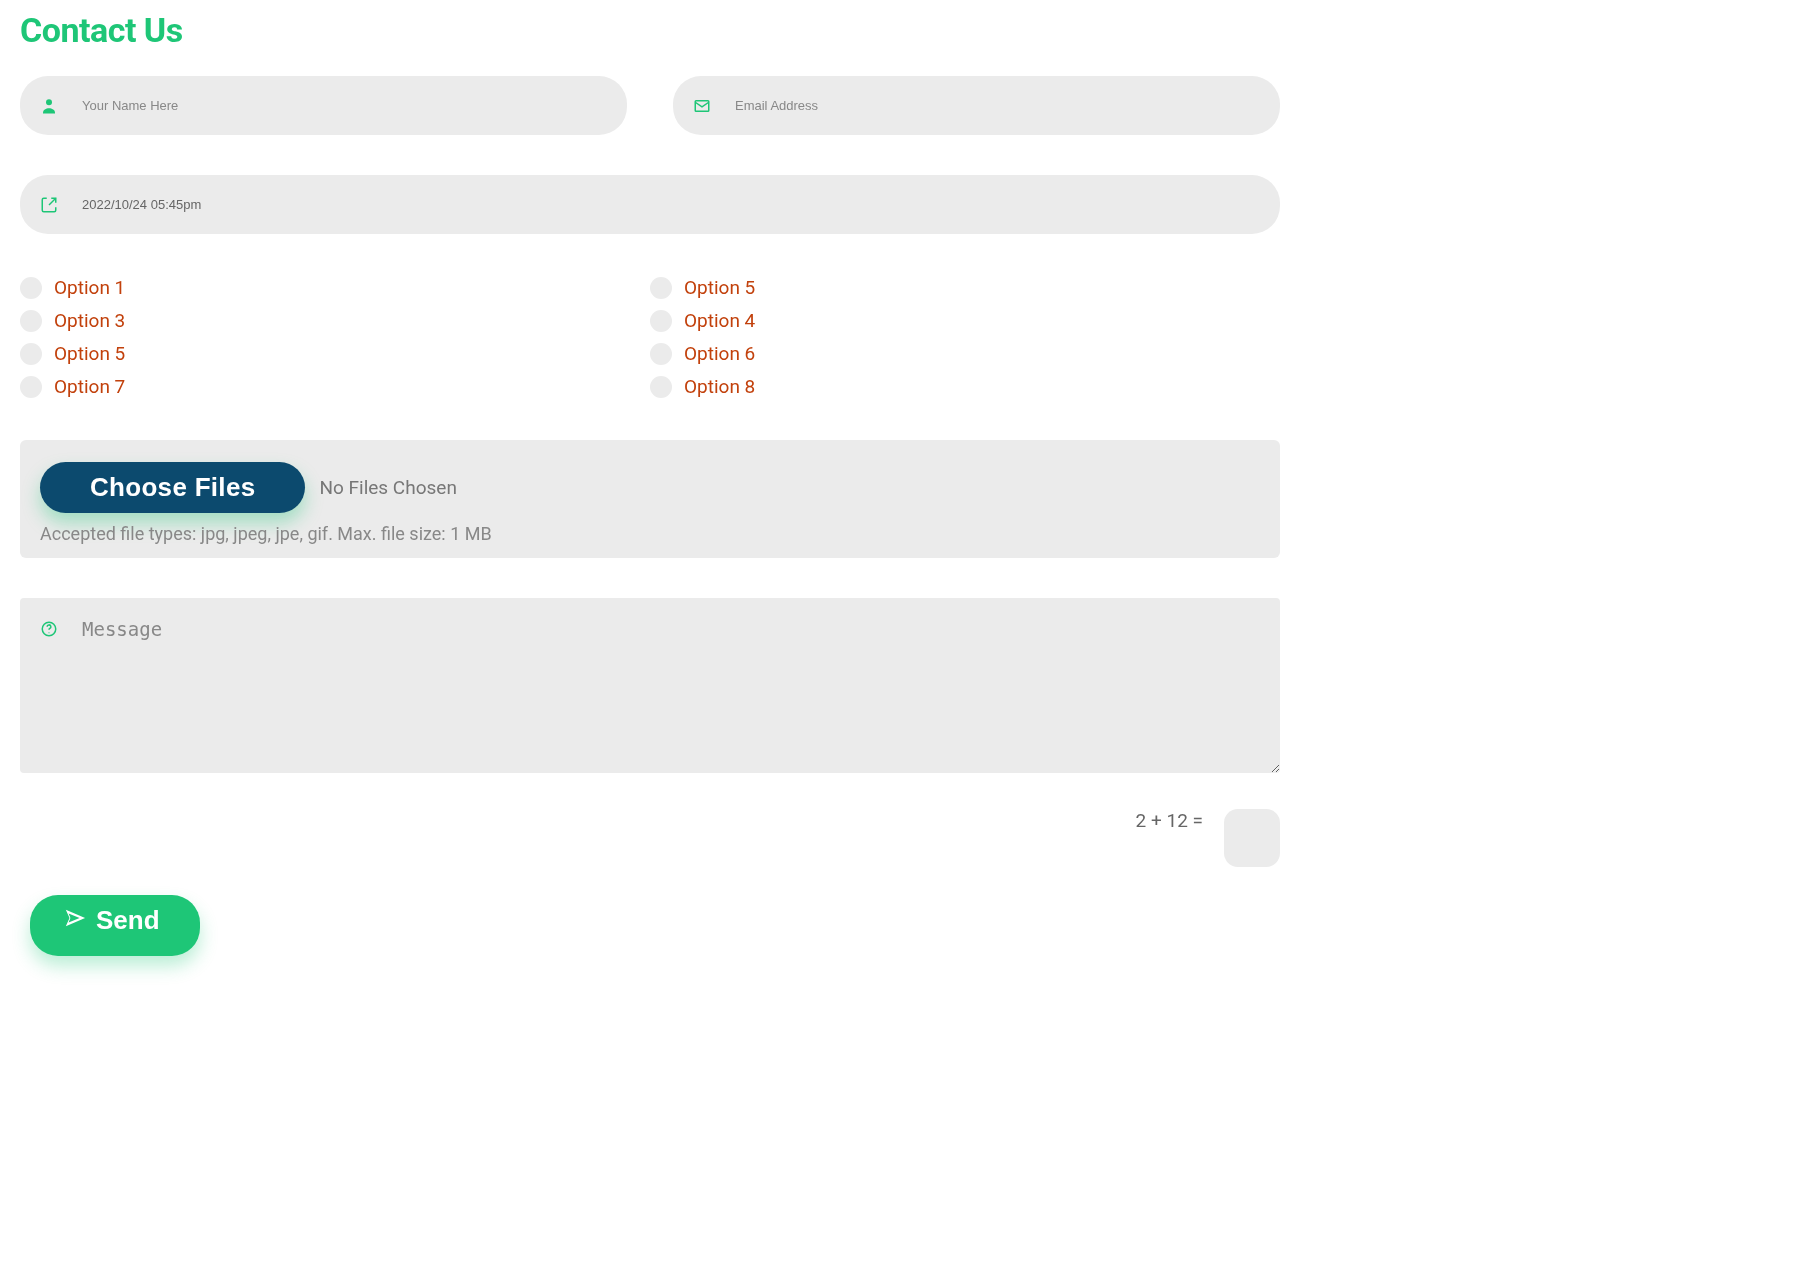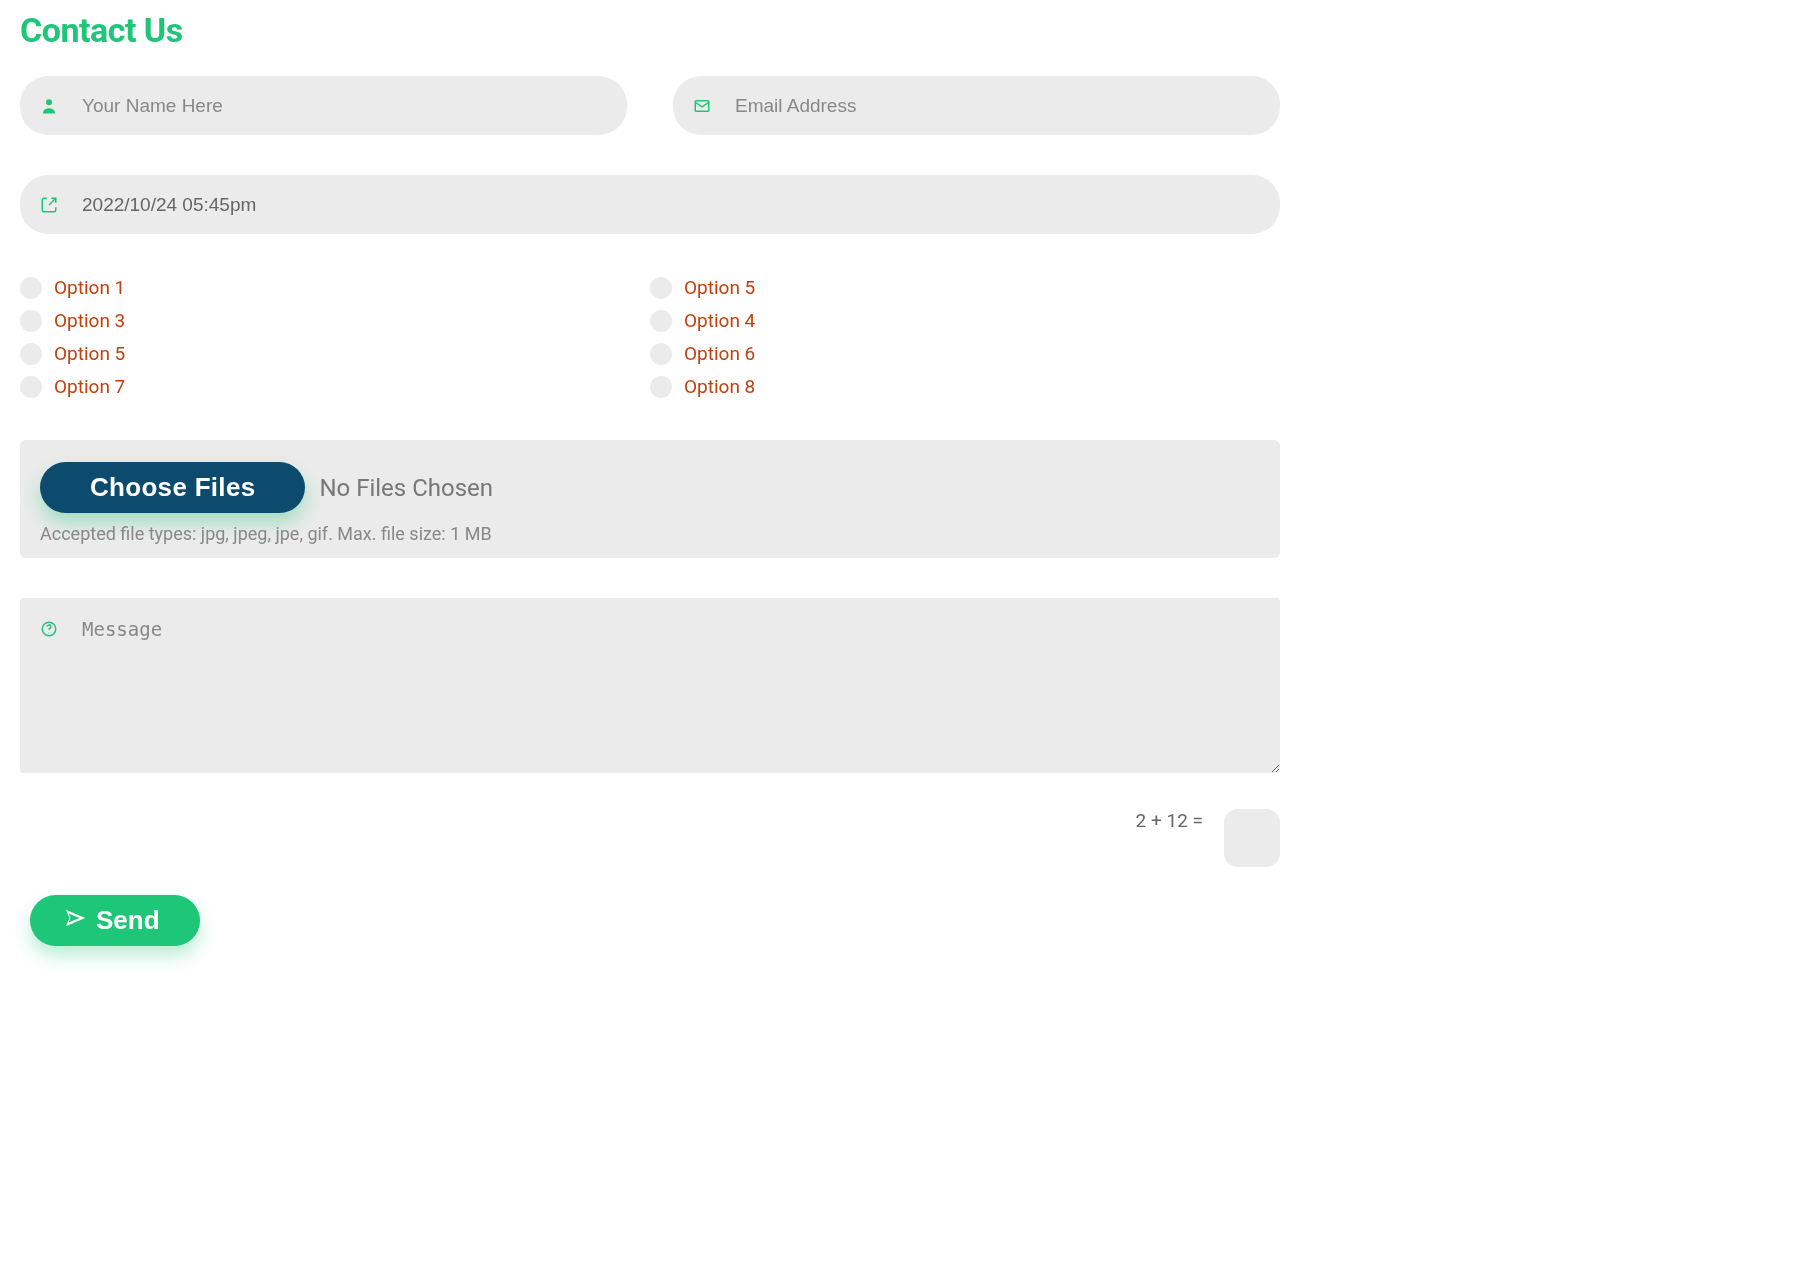--- a/index.html
+++ b/index.html
@@ -23,21 +23,21 @@
   .row > * { flex:1; }
 
   .field-wrap { position:relative; margin-bottom:40px; }
   .input {
     width:100%;
     background:#EBEBEB;
     border:none;
     border-radius:28px;
     height:59px;
     padding:0 20px 0 62px;
-    font-size:19px;
+    font-size:13px;
     color:#666;
     outline:none;
   }
   .input::placeholder { color:#888; }
   .field-icon {
     position:absolute;
     left:20px;
     top:50%;
     transform:translateY(-50%);
     width:18px; height:18px;
@@ -62,21 +62,21 @@
     color:#fff;
     font-weight:700;
     font-size:26px;
     border:none;
     border-radius:28px;
     padding:10px 50px;
     cursor:pointer;
     box-shadow:0 10px 18px rgba(30,198,119,0.35);
     letter-spacing:0.3px;
   }
-  .file-status { color:#777; font-size:24px; }
+  .file-status { color:#777; font-size:19px; }
   .file-hint { color:#888; font-size:18px; }
 
   .textarea-wrap { position:relative; margin-bottom:32px; }
   .textarea {
     width:100%;
     background:#EBEBEB;
     border:none;
     border-radius:4px;
     height:175px;
     padding:20px 20px 20px 62px;
@@ -106,21 +106,21 @@
     outline:none;
   }
 
   .send-btn {
     background:#1EC677;
     color:#fff;
     font-weight:700;
     font-size:26px;
     border:none;
     border-radius:28px;
-    padding:10px 40px 10px 34px;
+    padding:10px 40px 20px 34px;
     cursor:pointer;
     box-shadow:0 10px 18px rgba(30,198,119,0.30);
     display:inline-flex;
     align-items:center;
     gap:10px;
     margin-left:10px;
   }
   .send-btn svg { width:22px; height:22px; }
 </style>
 </head>

